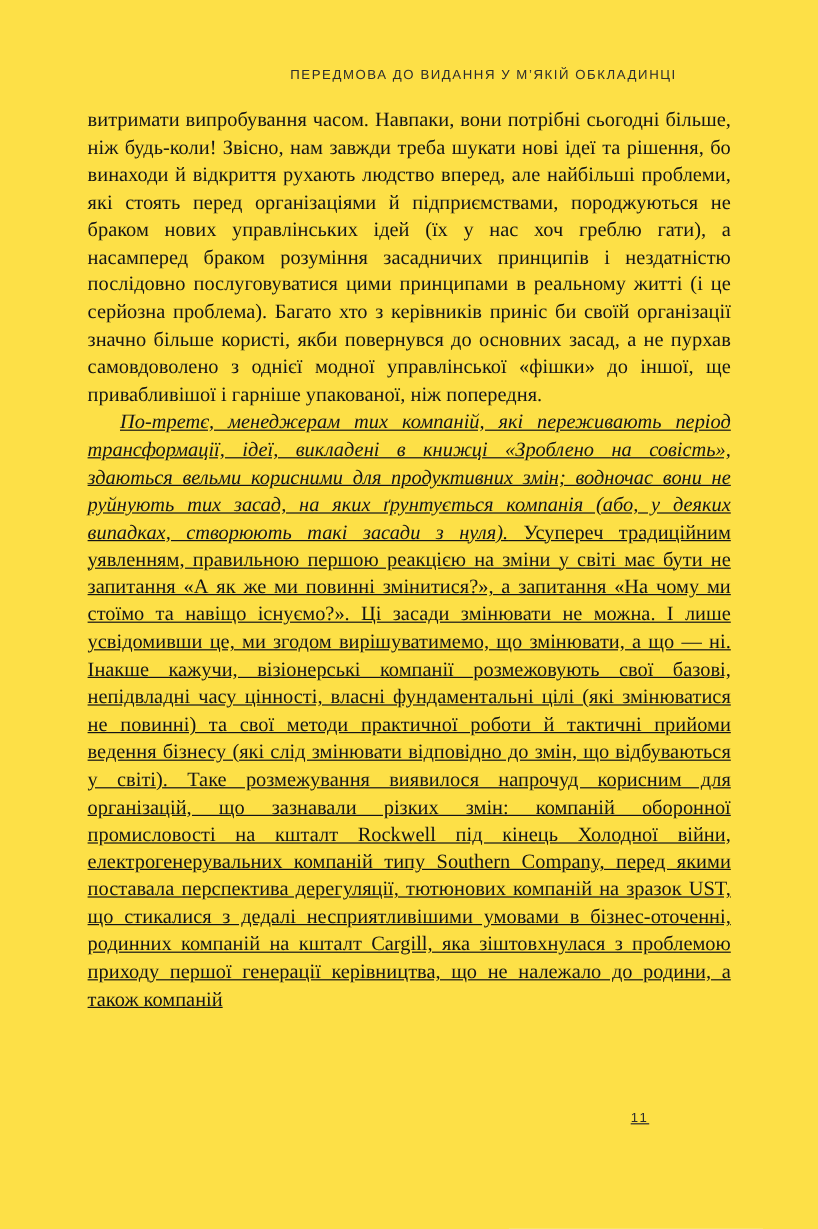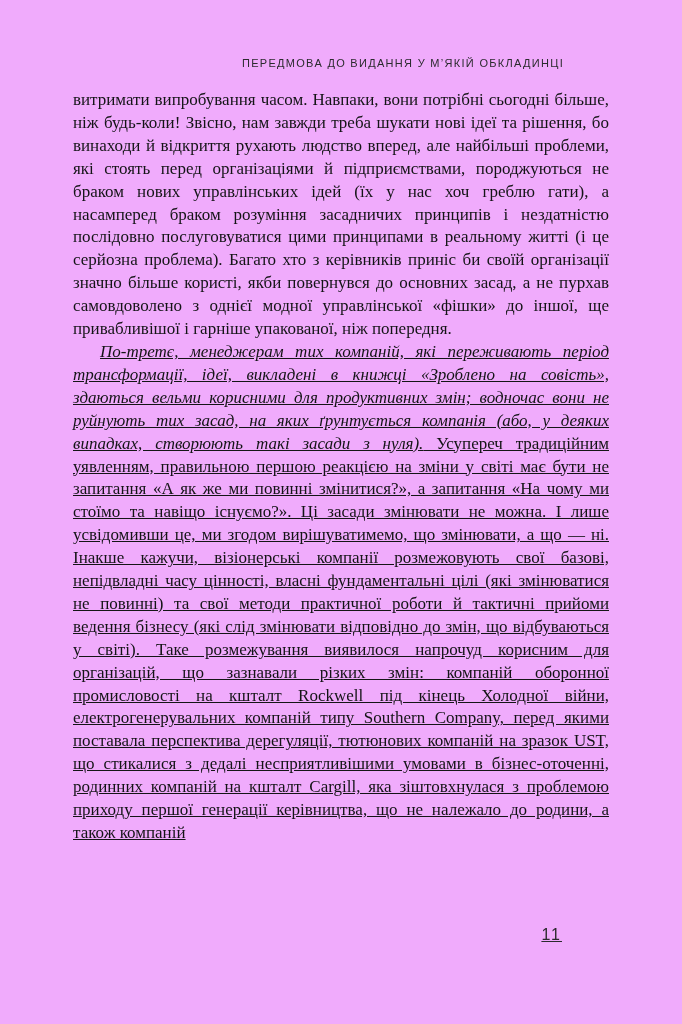--- a/index.html
+++ b/index.html
@@ -9,21 +9,21 @@
     height: 1024px;
     background: #fcfcfb;
     font-family: "Liberation Serif", serif;
     color: #17171a;
     overflow: hidden;
   }
   .page {
     position: relative;
     width: 682px;
     height: 1024px;
-    background: #f0abfc;
+    background: #fde047;
   }
   .running-head {
     position: absolute;
     top: 57px;
     right: 118px;
     font-family: "Liberation Sans", sans-serif;
     font-size: 11px;
     font-weight: 400;
     letter-spacing: 1.3px;
     color: #2b2b2e;
@@ -41,23 +41,23 @@
     line-height: 22.9px;
     text-align: justify;
     color: #141416;
   }
   .para.indent { text-indent: 27px; text-decoration: underline; }
   .run-italic { font-style: italic; }
   .run-normal { font-style: normal; }
   .folio {
     position: absolute;
     top: 926px;
-    right: 120px;
+    right: 141px;
     font-family: "Liberation Sans", sans-serif;
-    font-size: 16px;
+    font-size: 11px;
     letter-spacing: 2px;
     color: #2b2b2e;
     text-decoration: underline;
   }
 </style>
 </head>
 <body>
 
 <div class="page">
   <header class="running-head">ПЕРЕДМОВА ДО ВИДАННЯ У М’ЯКІЙ ОБКЛАДИНЦІ</header>

